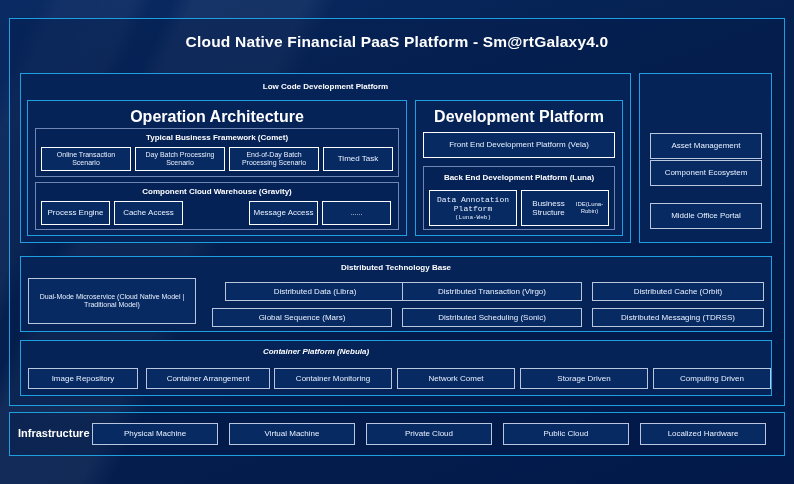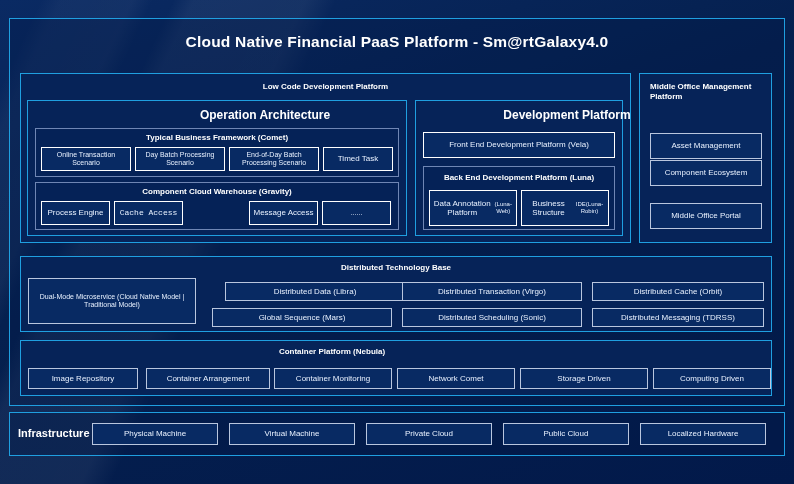--- a/index.html
+++ b/index.html
@@ -79,21 +79,21 @@
     line-height: 1.18;
     padding: 1px 2px;
   }
   .chip-soft { border: 1px solid #b9c6de; }
 
   .chip .sub { display: block; font-size: 6px; }
 
   
   .f7 { font-size: 7px; }
   .f8 { font-size: 8px; }
-  .f12 { font-size: 12px; margin-left: 48px; }
+  .f12 { font-size: 16px; }
   .bold { font-weight: bold; }
 
   #infra-label {
     position: absolute;
     font-size: 11px;
     font-weight: bold;
     color: #ffffff;
     white-space: nowrap;
   }
 </style>
@@ -118,63 +118,62 @@
 
   <div class="chip f7" style="left:41px; top:147px; width:90px; height:24px;">Online Transaction Scenario</div>
   <div class="chip f7" style="left:135px; top:147px; width:90px; height:24px;">Day Batch Processing Scenario</div>
   <div class="chip f7" style="left:229px; top:147px; width:90px; height:24px;">End-of-Day Batch Processing Scenario</div>
   <div class="chip f8" style="left:323px; top:147px; width:70px; height:24px;">Timed Task</div>
 
   <div class="panel panel-soft" style="left:35px; top:182px; width:364px; height:48px;"></div>
   <div class="panel-head f8" style="left:35px; top:187px; width:364px;">Component Cloud Warehouse (Gravity)</div>
 
   <div class="chip f8" style="left:41px; top:201px; width:69px; height:24px;">Process Engine</div>
-  <div class="chip f8" style="left:114px; top:201px; width:69px; height:24px;font-family:Liberation Mono, monospace;">Cache Access</div>
+  <div class="chip f8" style="left:114px; top:201px; width:69px; height:24px;">Cache Access</div>
   <div class="chip f8" style="left:249px; top:201px; width:69px; height:24px;">Message Access</div>
   <div class="chip f7" style="left:322px; top:201px; width:69px; height:24px;">......</div>
 
   <div class="panel panel-cyan" style="left:415px; top:100px; width:208px; height:136px;"></div>
   <div class="panel-head f12" style="left:415px; top:108px; width:208px;">Development Platform</div>
 
   <div class="chip f8" style="left:423px; top:132px; width:192px; height:26px;">Front End Development Platform (Vela)</div>
 
   <div class="panel panel-soft" style="left:423px; top:166px; width:192px; height:64px;"></div>
   <div class="panel-head f8" style="left:423px; top:173px; width:192px;">Back End Development Platform (Luna)</div>
 
-  <div class="chip" style="left:429px; top:190px; width:88px; height:36px; flex-direction:row;">
+  <div class="chip" style="left:429px; top:190px; width:88px; height:36px; flex-direction:column;font-family:Liberation Mono, monospace;">
     <span class="f8">Data Annotation Platform</span>
     <span class="sub">(Luna-Web)</span>
   </div>
   <div class="chip" style="left:521px; top:190px; width:88px; height:36px; flex-direction:row;">
     <span class="f8">Business Structure</span>
     <span class="sub">IDE(Luna-Robin)</span>
   </div>
 
   <div class="panel panel-cyan" style="left:639px; top:73px; width:133px; height:170px;"></div>
-  <div class="f8 bold" style="position:absolute; left:650px; top:82px; width:112px; line-height:1.3; color:#ffffff;">Middle Office Management Platform</div>
 
   <div class="chip chip-soft f8" style="left:650px; top:133px; width:112px; height:26px;">Asset Management</div>
   <div class="chip chip-soft f8" style="left:650px; top:160px; width:112px; height:26px;">Component Ecosystem</div>
   <div class="chip chip-soft f8" style="left:650px; top:203px; width:112px; height:26px;">Middle Office Portal</div>
 
   <div class="panel panel-cyan" style="left:20px; top:256px; width:752px; height:76px;"></div>
   <div class="panel-head f8" style="left:20px; top:263px; width:752px;">Distributed Technology Base</div>
 
   <div class="chip chip-soft f7" style="left:28px; top:278px; width:168px; height:46px;">Dual-Mode Microservice (Cloud Native Model | Traditional Model)</div>
 
   <div class="chip chip-soft f8" style="left:225px; top:282px; width:180px; height:19px;">Distributed Data (Libra)</div>
   <div class="chip chip-soft f8" style="left:402px; top:282px; width:180px; height:19px;">Distributed Transaction (Virgo)</div>
   <div class="chip chip-soft f8" style="left:592px; top:282px; width:172px; height:19px;">Distributed Cache (Orbit)</div>
 
   <div class="chip chip-soft f8" style="left:212px; top:308px; width:180px; height:19px;">Global Sequence (Mars)</div>
   <div class="chip chip-soft f8" style="left:402px; top:308px; width:180px; height:19px;">Distributed Scheduling (Sonic)</div>
   <div class="chip chip-soft f8" style="left:592px; top:308px; width:172px; height:19px;">Distributed Messaging (TDRSS)</div>
 
   <div class="panel panel-cyan" style="left:20px; top:340px; width:752px; height:56px;"></div>
-  <div class="panel-head f8" style="left:28px; top:347px; width:608px;">Container Platform (Nebula)</div>
+  <div class="panel-head f8" style="left:12px; top:347px; width:608px;font-style:italic;">Container Platform (Nebula)</div>
 
   <div class="chip chip-soft f8" style="left:28px; top:368px; width:110px; height:21px;">Image Repository</div>
   <div class="chip chip-soft f8" style="left:146px; top:368px; width:124px; height:21px;">Container Arrangement</div>
   <div class="chip chip-soft f8" style="left:274px; top:368px; width:118px; height:21px;">Container Monitoring</div>
   <div class="chip chip-soft f8" style="left:397px; top:368px; width:118px; height:21px;">Network Comet</div>
   <div class="chip chip-soft f8" style="left:520px; top:368px; width:128px; height:21px;">Storage Driven</div>
   <div class="chip chip-soft f8" style="left:653px; top:368px; width:118px; height:21px;">Computing Driven</div>
 
   <div class="outer-frame" style="left:9px; top:412px; width:776px; height:44px;"></div>
   <div id="infra-label" style="left:18px; top:427px;">Infrastructure</div>

